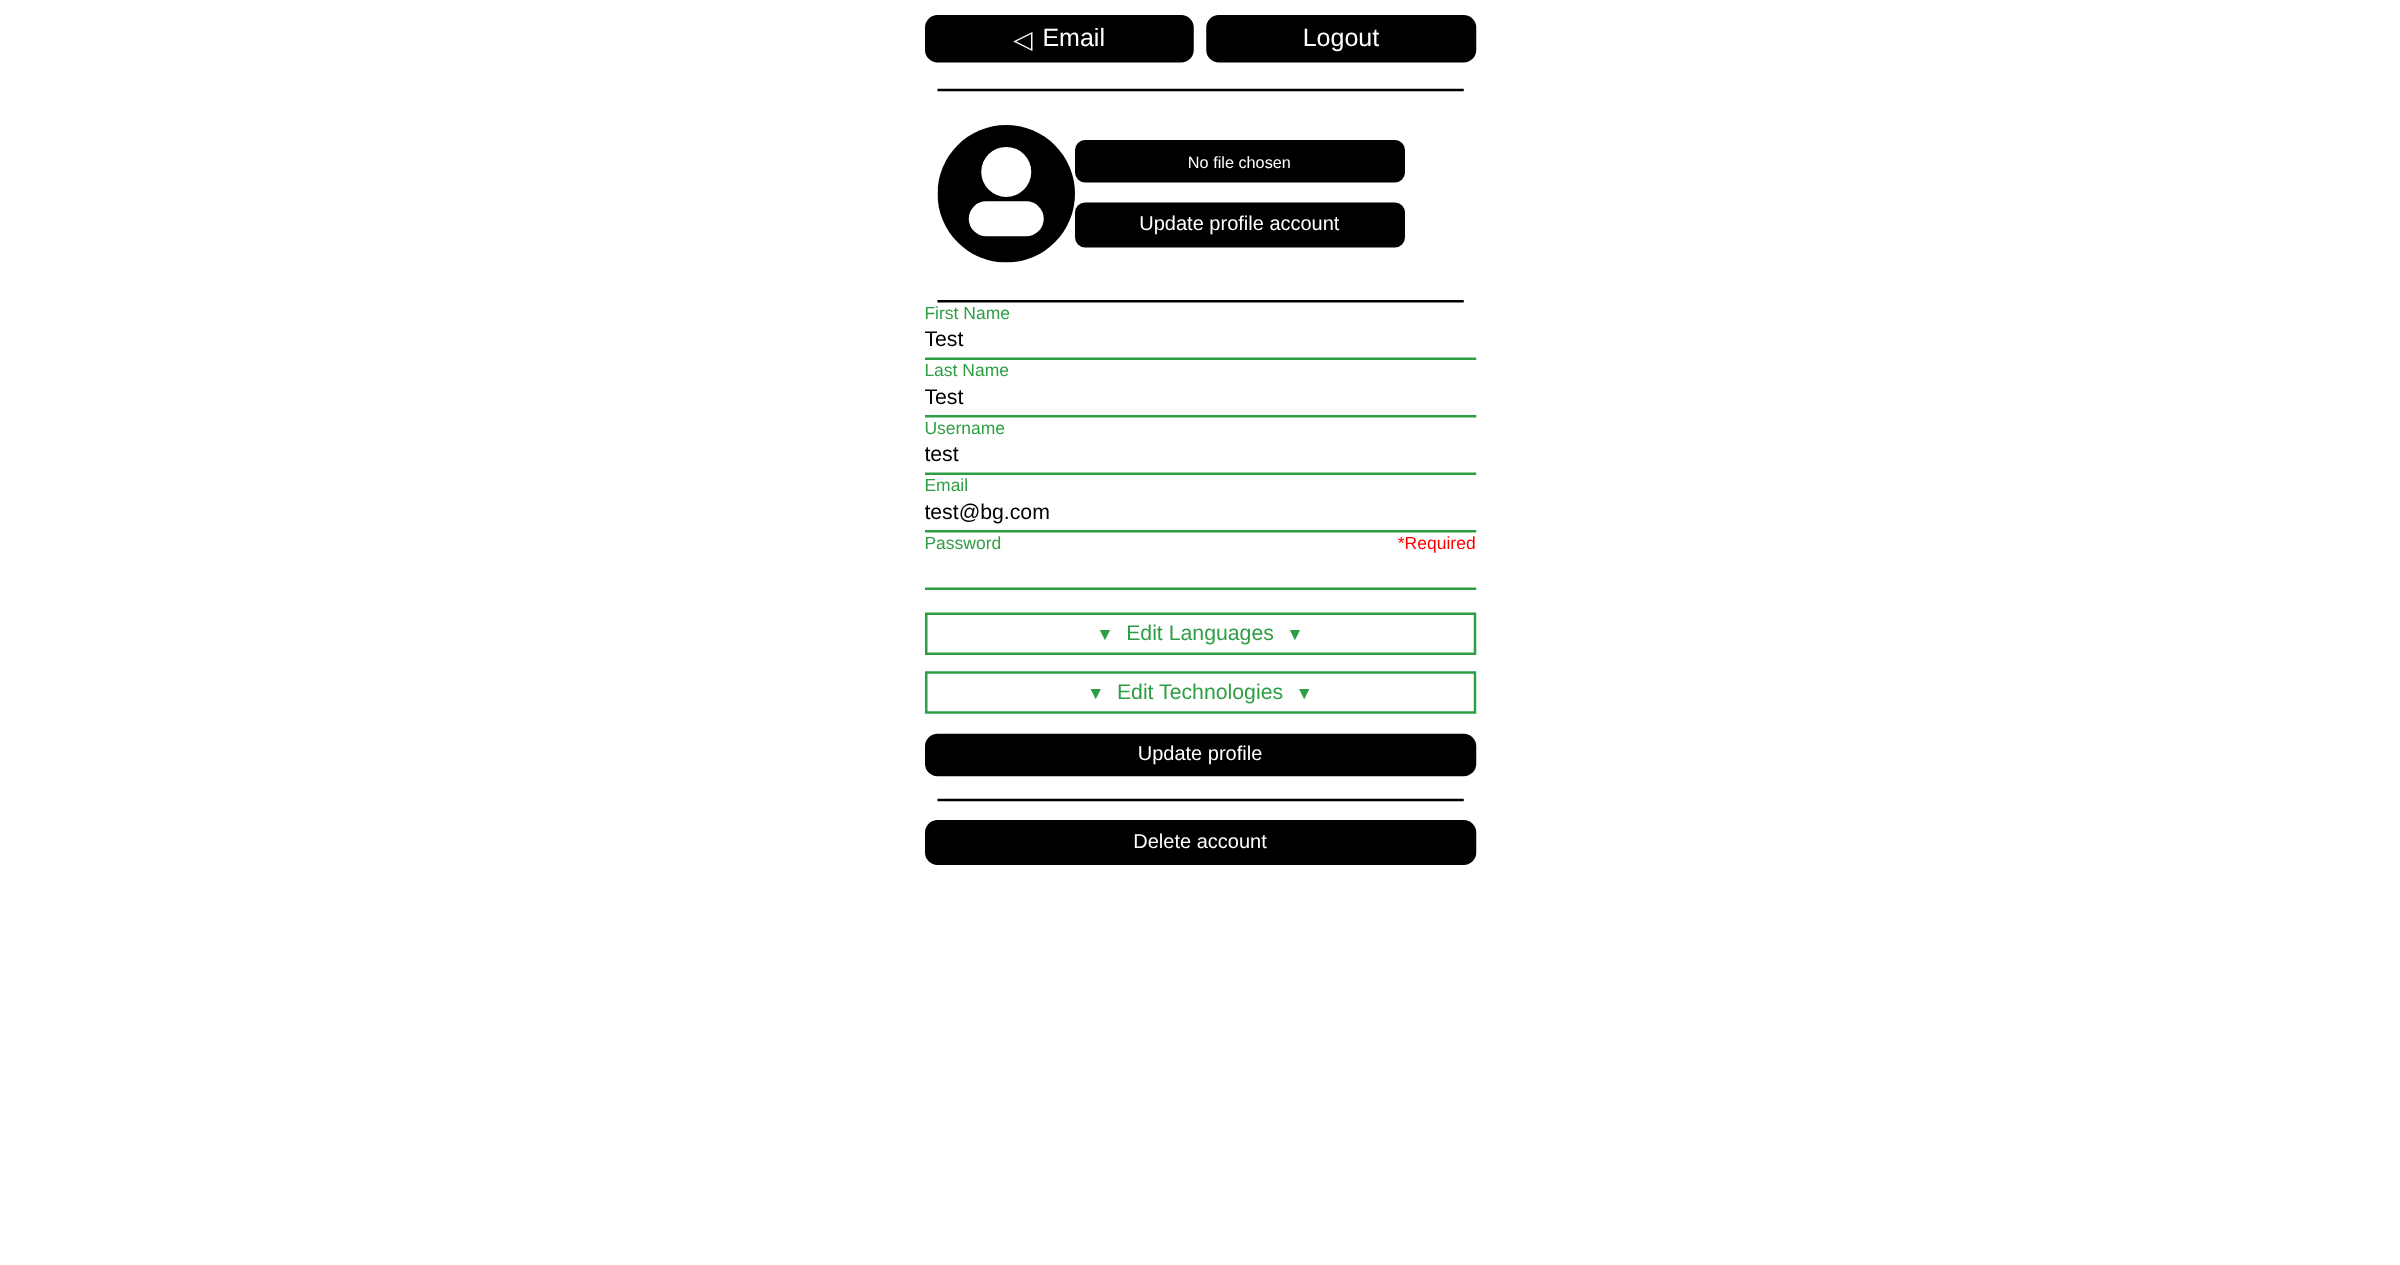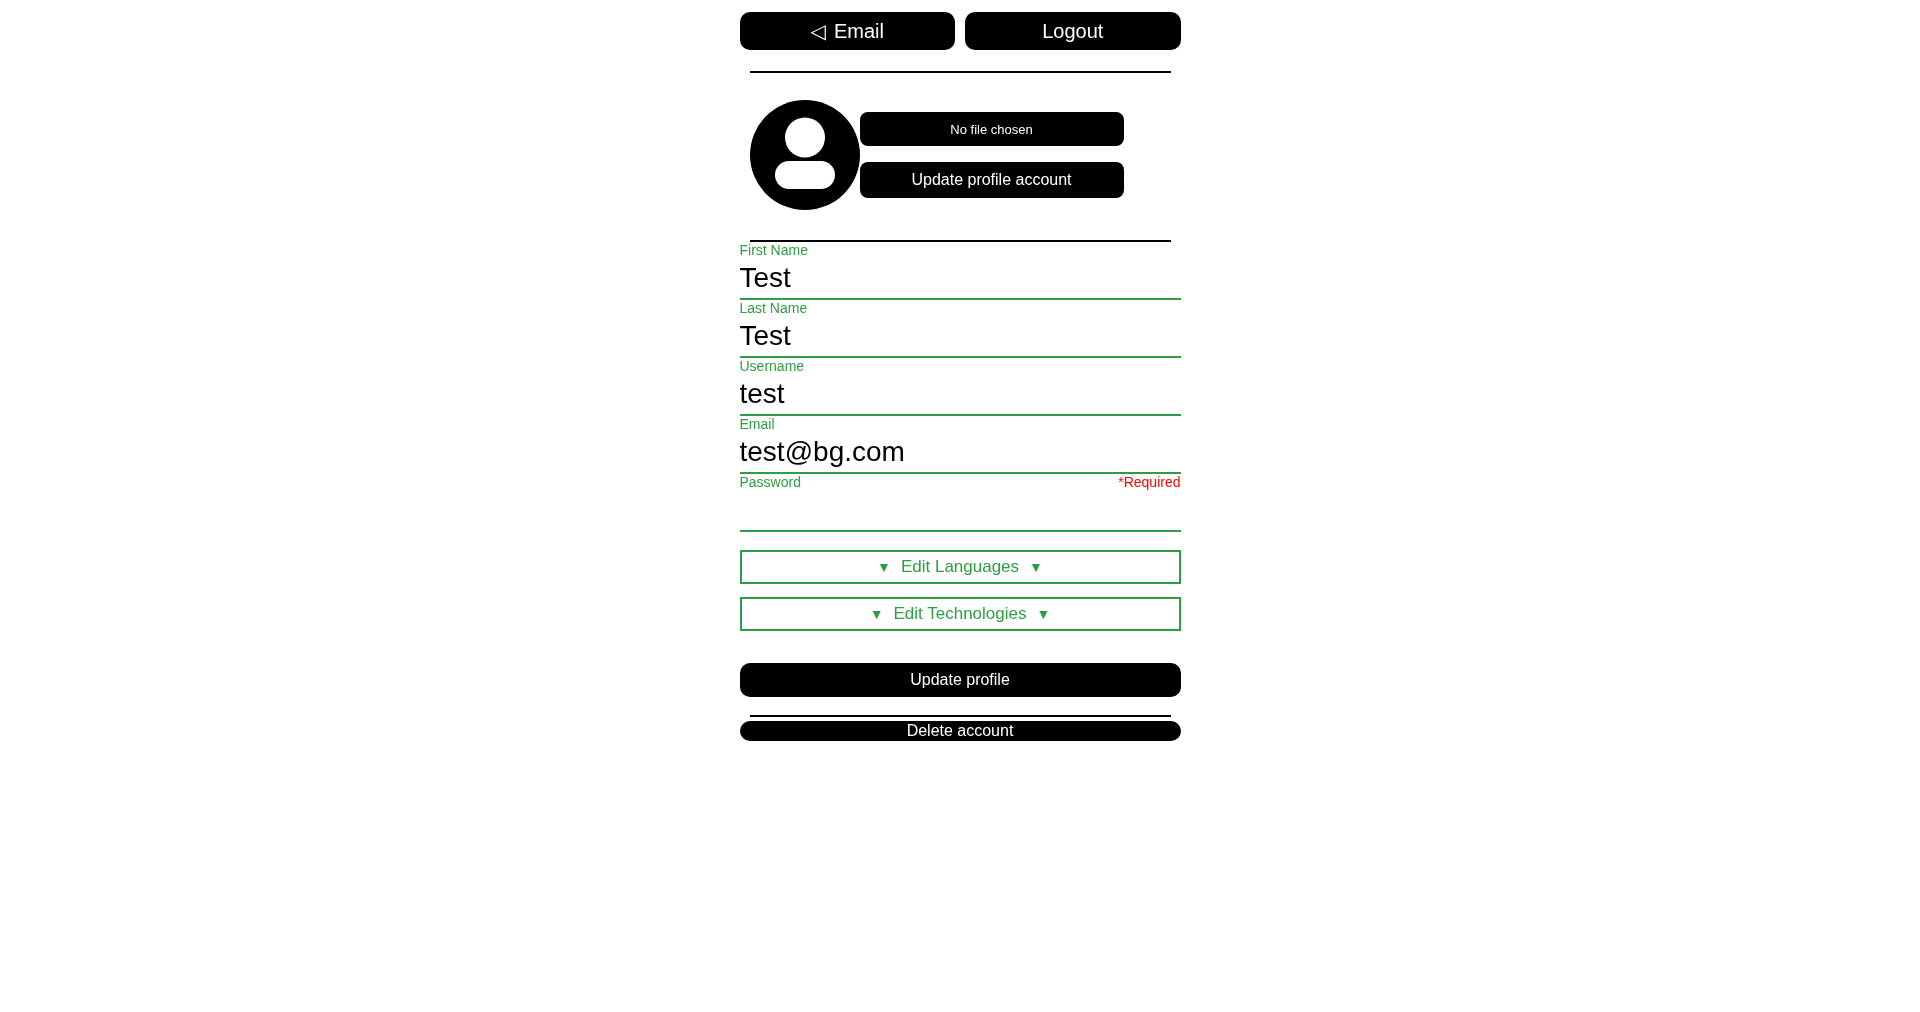--- a/index.html
+++ b/index.html
@@ -99,21 +99,21 @@
     font-size: 14px;
   }
   .field input {
     display: block;
     width: 100%;
     border: none;
     border-bottom: 2px solid var(--accent-green);
     outline: none;
     background: transparent;
     font-family: inherit;
-    font-size: 28px;
+    font-size: 17px;
     color: #000;
     padding: 4px 0;
   }
   .expander {
     width: 100%;
     height: 34px;
     margin-top: 13px;
     background: var(--page-bg);
     border: 2px solid var(--accent-green);
     color: var(--accent-green);
@@ -125,22 +125,22 @@
     gap: 10px;
     cursor: pointer;
   }
   .expander.first { margin-top: 18px; }
   .expander .caret { font-size: 14px; }
   .btn-wide {
     width: 100%;
     height: 34px;
     font-size: 16px;
   }
-  .btn-update { margin-top: 32px; }
-  .btn-delete { margin-top: 4px; height: 20px; }
+  .btn-update { margin-top: 16px; }
+  .btn-delete { margin-top: 15px; height: 36px; }
 </style>
 </head>
 <body>
 
 <div class="container">
 
   <div class="topbar">
     <button class="btn-black btn-top">
       <span>◁</span>
       <span>Email</span>

